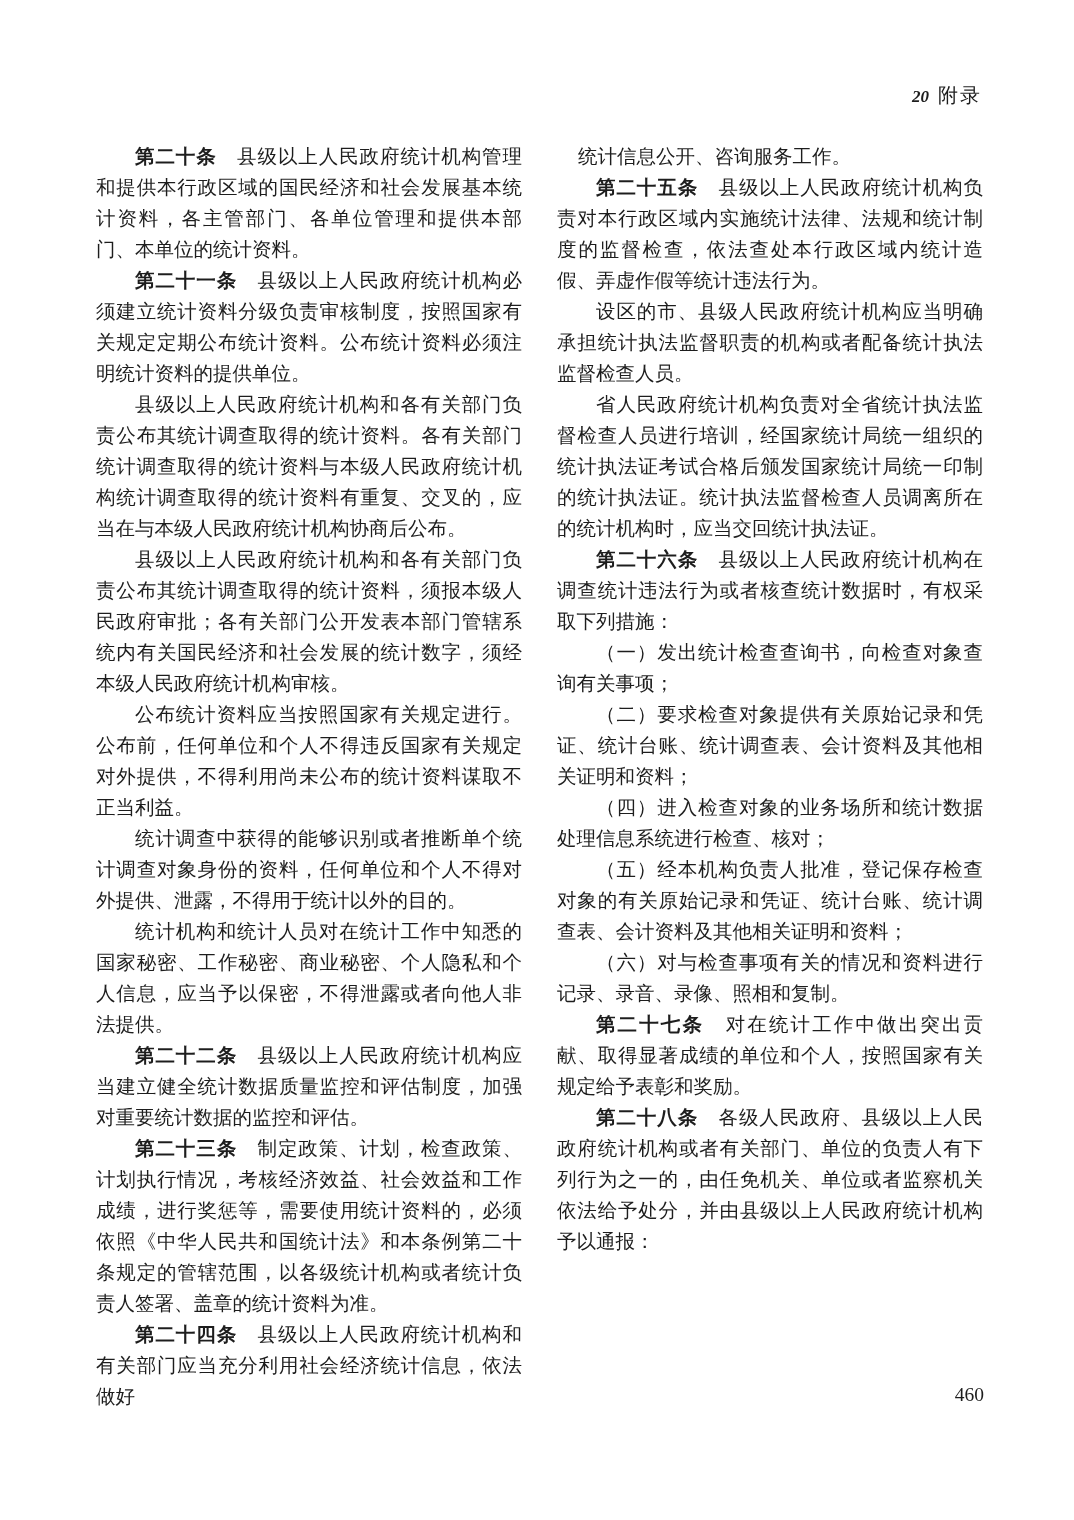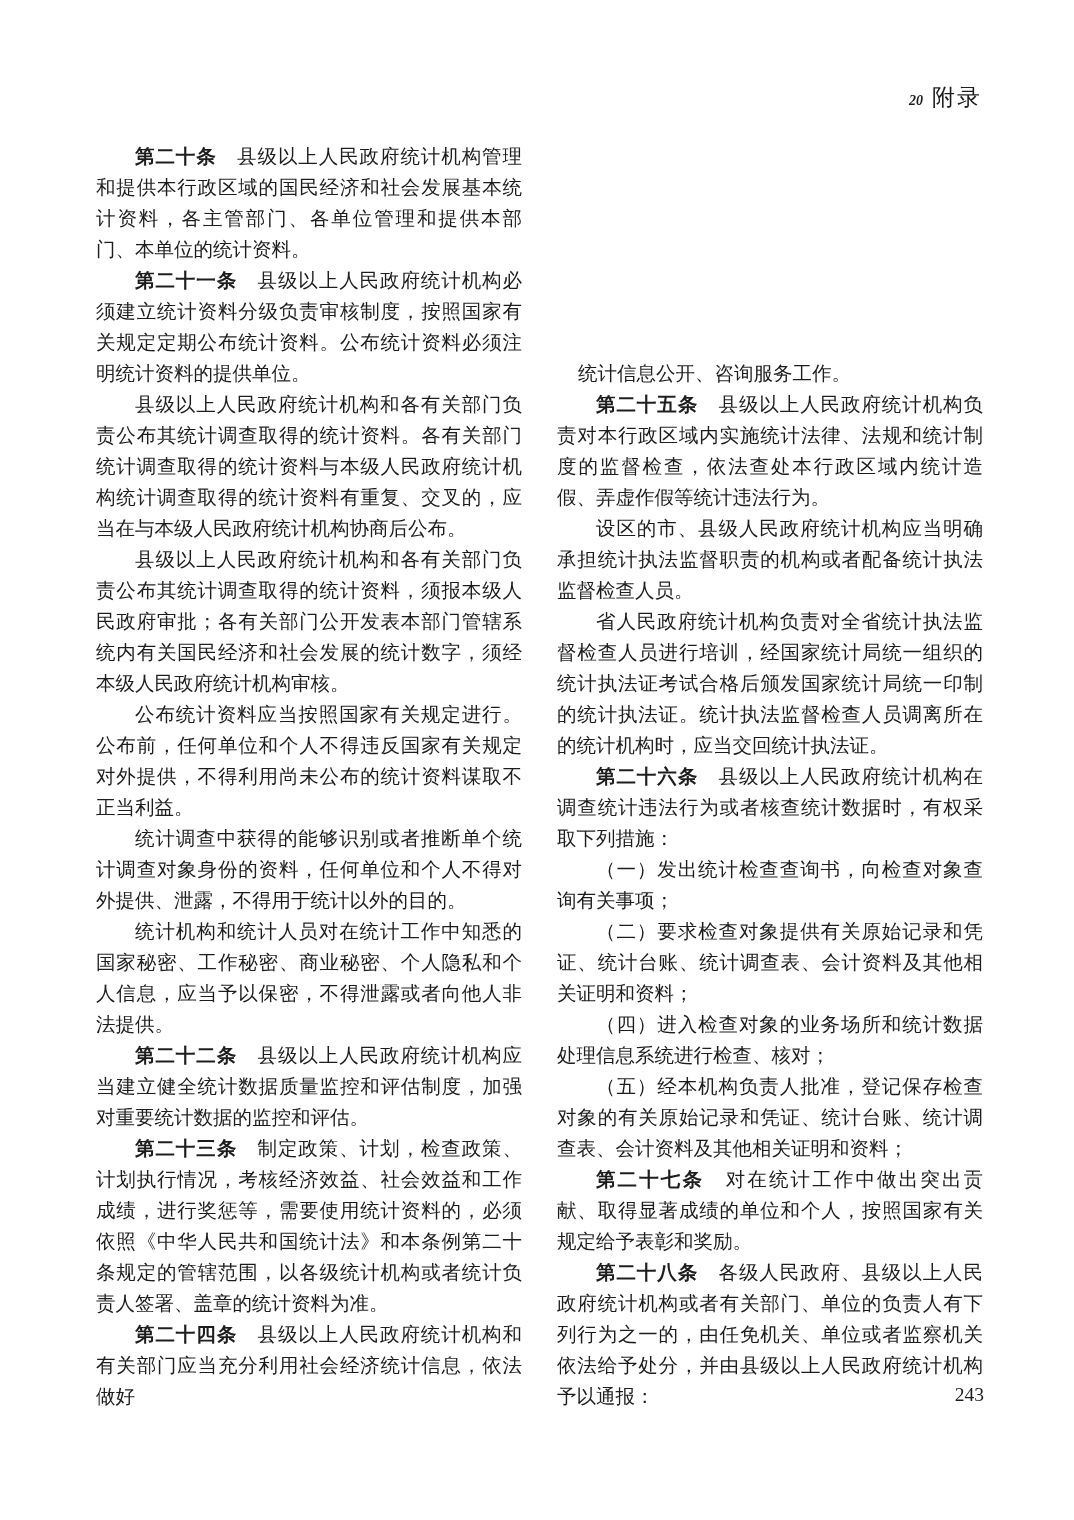--- a/index.html
+++ b/index.html
@@ -21,34 +21,33 @@
     position: absolute;
     top: 82px;
     right: 92px;
     font-size: 20px;
     white-space: nowrap;
     color: #1d1d1d;
   }
   .chapter-num {
     font-style: italic;
     font-weight: bold;
-    font-size: 14px;
+    font-size: 17px;
     margin-right: 9px;
   }
   .chapter-title {
-    font-size: 23px;
+    font-size: 20px;
     letter-spacing: 2px;
   }
   .columns {
     position: absolute;
     left: 96px;
     top: 141px;
     display: flex;
     gap: 35px;
-    align-items: flex-end;
   }
   .column {
     width: 426px;
   }
   .para {
     margin: 0;
     font-size: 19.5px;
     line-height: 31px;
     text-align: justify;
     text-justify: inter-ideograph;
@@ -96,20 +95,21 @@
     <section class="column">
         <p class="para cont">统计信息公开、咨询服务工作。</p>
         <p class="para"><strong class="article-no">第二十五条</strong>　县级以上人民政府统计机构负责对本行政区域内实施统计法律、法规和统计制度的监督检查，依法查处本行政区域内统计造假、弄虚作假等统计违法行为。</p>
         <p class="para">设区的市、县级人民政府统计机构应当明确承担统计执法监督职责的机构或者配备统计执法监督检查人员。</p>
         <p class="para">省人民政府统计机构负责对全省统计执法监督检查人员进行培训，经国家统计局统一组织的统计执法证考试合格后颁发国家统计局统一印制的统计执法证。统计执法监督检查人员调离所在的统计机构时，应当交回统计执法证。</p>
         <p class="para"><strong class="article-no">第二十六条</strong>　县级以上人民政府统计机构在调查统计违法行为或者核查统计数据时，有权采取下列措施：</p>
         <p class="para">（一）发出统计检查查询书，向检查对象查询有关事项；</p>
         <p class="para">（二）要求检查对象提供有关原始记录和凭证、统计台账、统计调查表、会计资料及其他相关证明和资料；</p>
         <p class="para">（四）进入检查对象的业务场所和统计数据处理信息系统进行检查、核对；</p>
         <p class="para">（五）经本机构负责人批准，登记保存检查对象的有关原始记录和凭证、统计台账、统计调查表、会计资料及其他相关证明和资料；</p>
+        <p class="para">（六）对与检查事项有关的情况和资料进行记录、录音、录像、照相和复制。</p>
         <p class="para"><strong class="article-no">第二十七条</strong>　对在统计工作中做出突出贡献、取得显著成绩的单位和个人，按照国家有关规定给予表彰和奖励。</p>
         <p class="para"><strong class="article-no">第二十八条</strong>　各级人民政府、县级以上人民政府统计机构或者有关部门、单位的负责人有下列行为之一的，由任免机关、单位或者监察机关依法给予处分，并由县级以上人民政府统计机构予以通报：</p>
       </section>
   </main>
 
-  <footer class="page-number">243</footer>
+  <footer class="page-number">460</footer>
 
 </div>
 
 </body></html>

